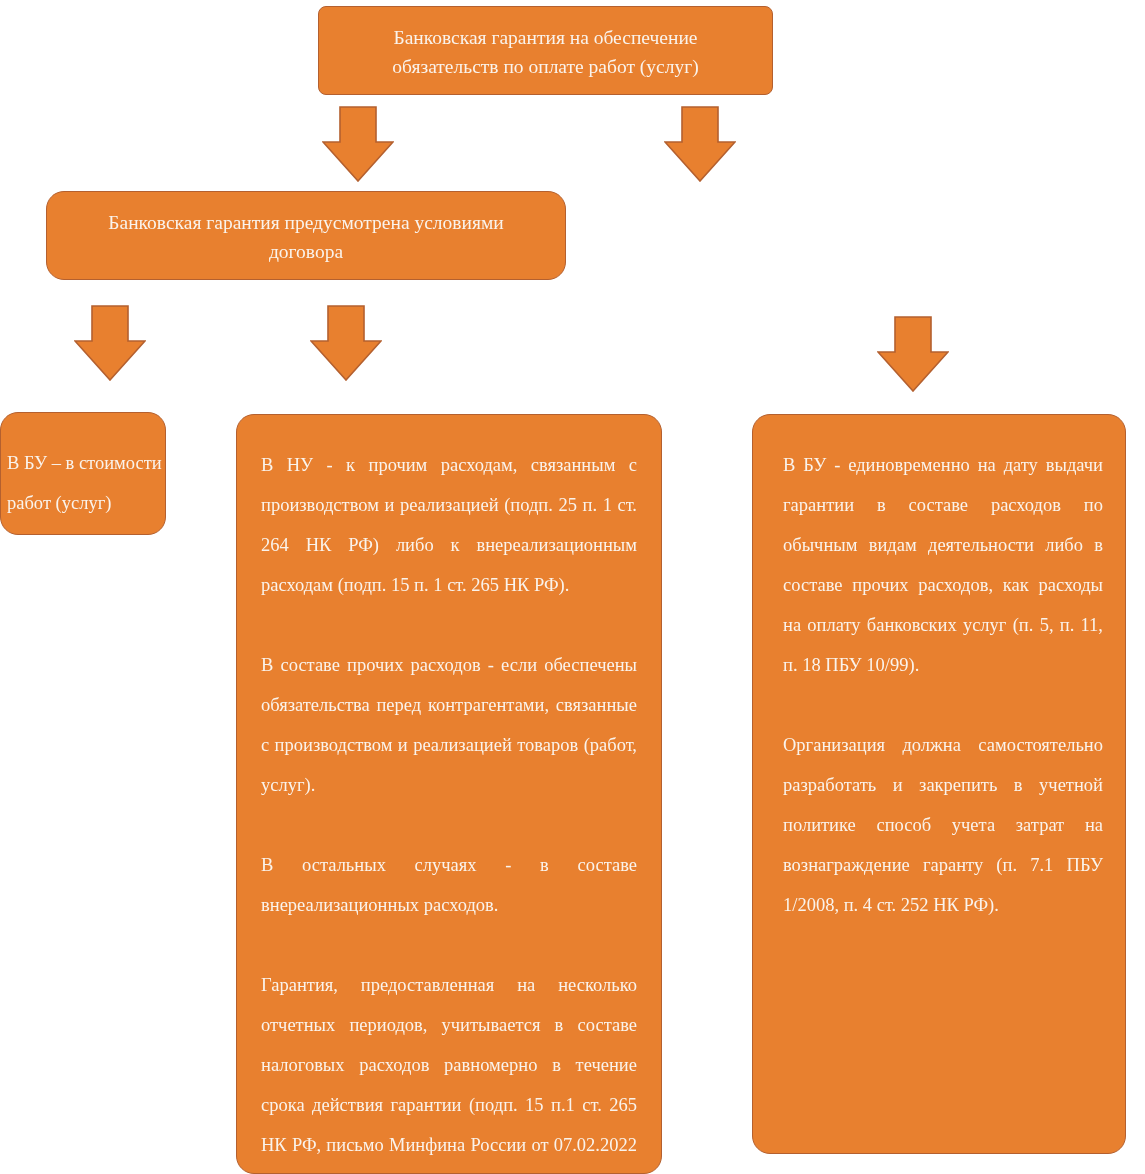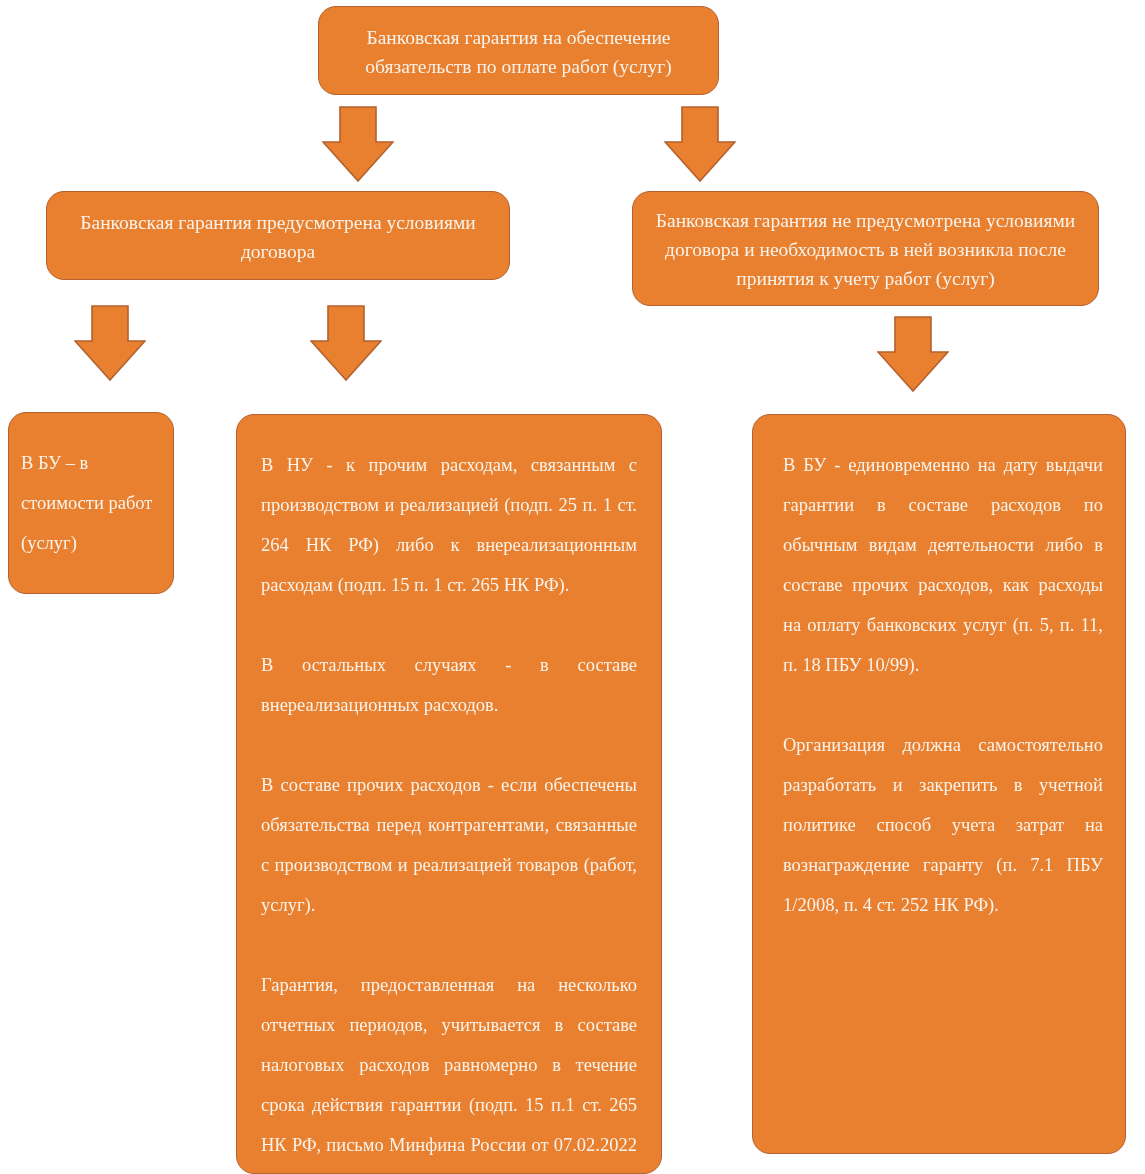--- a/index.html
+++ b/index.html
@@ -49,24 +49,24 @@
   .node-body .txt + .txt {
     margin-top: 40px;
   }
   .node-small .txt {
     text-align: left;
     font-size: 18.5px;
     line-height: 40px;
   }
 
   
-  #n-root   { left: 318px;  top: 6px;    width: 401px;  height: 89px;  padding: 16px 22px 0 22px; }
-  #n-yes    { left: 46px;   top: 191px;  width: 464px;  height: 89px;  padding: 16px 22px 0 22px; }
+  #n-root   { left: 318px;  top: 6px;    width: 455px;  height: 89px;  padding: 16px 22px 0 22px; border-radius: 8px; }
+  #n-yes    { left: 46px;   top: 191px;  width: 520px;  height: 89px;  padding: 16px 22px 0 22px; }
   #n-no     { left: 632px;  top: 191px;  width: 467px;  height: 115px; padding: 14px 18px 0 18px; }
-  #n-bu     { left: 8px;    top: 412px;  width: 166px;  height: 182px; padding: 30px 0 0 12px; }
+  #n-bu     { left: 0;    top: 412px;  width: 166px;  height: 123px; padding: 30px 0 0 6px; }
   #n-mid    { left: 236px;  top: 414px;  width: 426px;  height: 760px; padding: 30px 24px 0 24px; }
   #n-right  { left: 752px;  top: 414px;  width: 374px;  height: 740px; padding: 30px 22px 0 30px; }
 
   
   .arrow {
     position: absolute;
     display: block;
   }
   #a-root-left  { left: 322px; top: 106px; }
   #a-root-right { left: 664px; top: 106px; }
@@ -88,44 +88,41 @@
   </svg>
 
   <svg class="arrow" id="a-root-right" width="72" height="76" viewBox="0 0 72 76">
     <polygon points="18,1 54,1 54,36 71,36 36,75 1,36 18,36" fill="#E8802F" stroke="#B4602F" stroke-width="1.6" stroke-linejoin="miter"></polygon>
   </svg>
 
   <div class="node node-center" id="n-yes">
     <span class="txt">Банковская гарантия предусмотрена условиями договора</span>
   </div>
 
-  <div class="node node-center" id="n-no">
-    <span class="txt">Банковская гарантия не предусмотрена условиями договора и необходимость в ней возникла после принятия к учету работ (услуг)</span>
-  </div>
 
   <svg class="arrow" id="a-yes-left" width="72" height="76" viewBox="0 0 72 76">
     <polygon points="18,1 54,1 54,36 71,36 36,75 1,36 18,36" fill="#E8802F" stroke="#B4602F" stroke-width="1.6" stroke-linejoin="miter"></polygon>
   </svg>
 
   <svg class="arrow" id="a-yes-mid" width="72" height="76" viewBox="0 0 72 76">
     <polygon points="18,1 54,1 54,36 71,36 36,75 1,36 18,36" fill="#E8802F" stroke="#B4602F" stroke-width="1.6" stroke-linejoin="miter"></polygon>
   </svg>
 
   <svg class="arrow" id="a-no-right" width="72" height="76" viewBox="0 0 72 76">
     <polygon points="18,1 54,1 54,36 71,36 36,75 1,36 18,36" fill="#E8802F" stroke="#B4602F" stroke-width="1.6" stroke-linejoin="miter"></polygon>
   </svg>
 
   <div class="node node-small" id="n-bu">
     <span class="txt">В БУ – в стоимости работ (услуг)</span>
   </div>
 
   <div class="node node-body" id="n-mid">
     <span class="txt">В НУ - к прочим расходам, связанным с производством и реализацией (подп. 25 п. 1 ст. 264 НК РФ) либо к внереализационным расходам (подп. 15 п. 1 ст. 265 НК РФ).</span>
+    <span class="txt">В составе прочих расходов - если обеспечены обязательства перед контрагентами, связанные с производством и реализацией товаров (работ, услуг).</span>
     <span class="txt">В остальных случаях - в составе внереализационных расходов.</span>
-    <span class="txt">В составе прочих расходов - если обеспечены обязательства перед контрагентами, связанные с производством и реализацией товаров (работ, услуг).</span>
     <span class="txt">Гарантия, предоставленная на несколько отчетных периодов, учитывается в составе налоговых расходов равномерно в течение срока действия гарантии (подп. 15 п.1 ст. 265 НК РФ, письмо Минфина России от 07.02.2022 № 03-03-06/1/7902).</span>
   </div>
 
   <div class="node node-body" id="n-right">
     <span class="txt">В БУ - единовременно на дату выдачи гарантии в составе расходов по обычным видам деятельности либо в составе прочих расходов, как расходы на оплату банковских услуг (п. 5, п. 11, п. 18 ПБУ 10/99).</span>
     <span class="txt">Организация должна самостоятельно разработать и закрепить в учетной политике способ учета затрат на вознаграждение гаранту (п. 7.1 ПБУ 1/2008, п. 4 ст. 252 НК РФ).</span>
   </div>
 
 </div>
 

